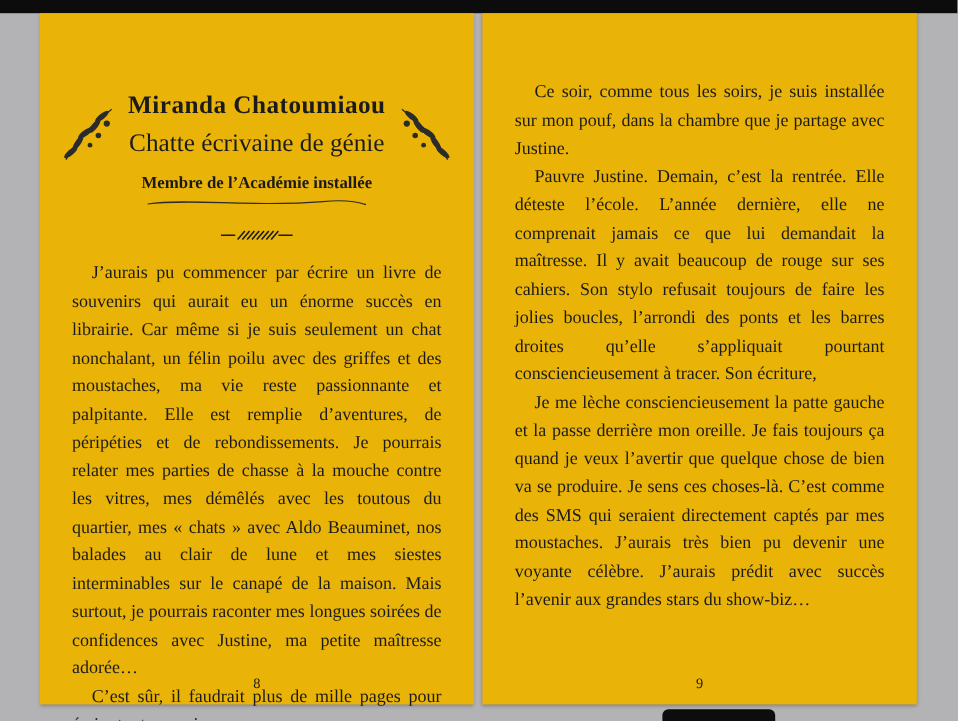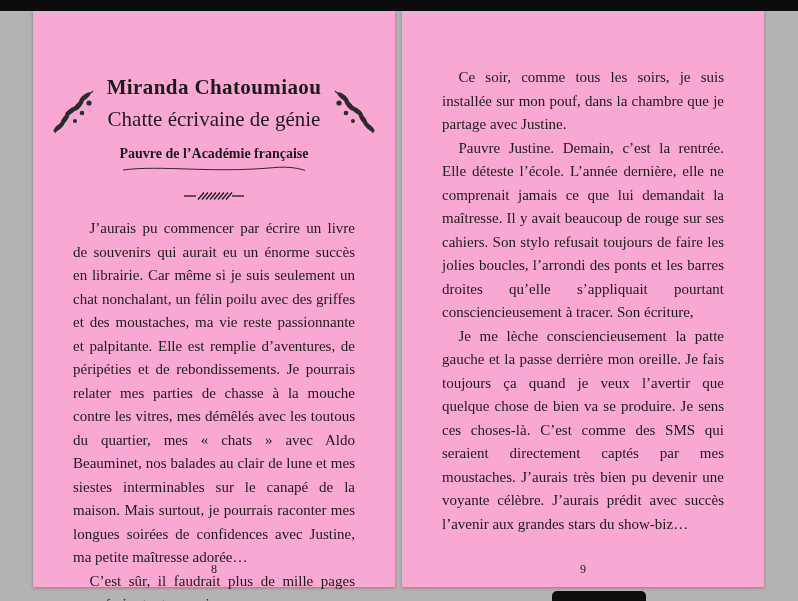--- a/index.html
+++ b/index.html
@@ -15,21 +15,21 @@
   .top-bar {
     position: absolute; top: 0; left: 0; right: 0;
     height: 11px; background: #0c0c0c;
   }
   .spread {
     position: absolute; top: 11px; left: 33px;
     display: flex; gap: 7px;
   }
   .page {
     width: 362px; height: 576px;
-    background: #f9a8d4;
+    background: #eab308;
     position: relative;
     box-shadow: 0 1px 3px rgba(0,0,0,0.28);
   }
   .chapter-header {
     position: relative;
     padding-top: 64px;
     text-align: center;
   }
   .chapter-title {
     margin: 0;
@@ -48,21 +48,21 @@
   }
   .flourish { margin-top: 1px; height: 12px; }
   .branch {
     position: absolute; top: 76px;
     width: 48px; height: 50px;
   }
   .branch-left  { left: 16px; }
   .branch-right { right: 16px; transform: scaleX(-1); }
   .divider { text-align: center; margin-top: 14px; height: 14px; }
   .body-text {
-    padding: 0 40px;
+    padding: 0 27px;
     text-align: justify;
     font-size: 15px;
     line-height: 23.5px;
     margin-top: 14px;
     hyphens: auto;
     -webkit-hyphens: auto;
   }
   .body-text p { margin: 0; text-indent: 1.1em; }
   .page-right .body-text { margin-top: 0; padding-top: 55px; }
   .page-number {
@@ -116,21 +116,21 @@
             <ellipse cx="16" cy="32" rx="7" ry="2.4" transform="rotate(-55 16 32)"></ellipse>
             <ellipse cx="10" cy="40" rx="7" ry="2.4" transform="rotate(-40 10 40)"></ellipse>
             <circle cx="40" cy="16" r="2.6"></circle>
             <circle cx="33" cy="26" r="2.3"></circle>
             <circle cx="26" cy="34" r="2.0"></circle>
           </g>
         </svg>
       </span>
       <h1 class="chapter-title">Miranda Chatoumiaou</h1>
       <div class="chapter-subtitle">Chatte écrivaine de génie</div>
-      <div class="chapter-affiliation">Pauvre de l’Académie française</div>
+      <div class="chapter-affiliation">Membre de l’Académie installée</div>
       <div class="flourish">
         <svg width="190" height="12" viewBox="0 0 190 12">
           <path d="M4 7 C 40 2, 90 10, 150 5 C 165 3.5, 176 4, 186 7.5" fill="none" stroke="#2b2b2b" stroke-width="1"></path>
         </svg>
       </div>
     </header>
 
     <div class="divider">
       <svg width="60" height="14" viewBox="0 0 60 14">
         <g stroke="#1a1a1a" stroke-width="1.3" fill="none">

